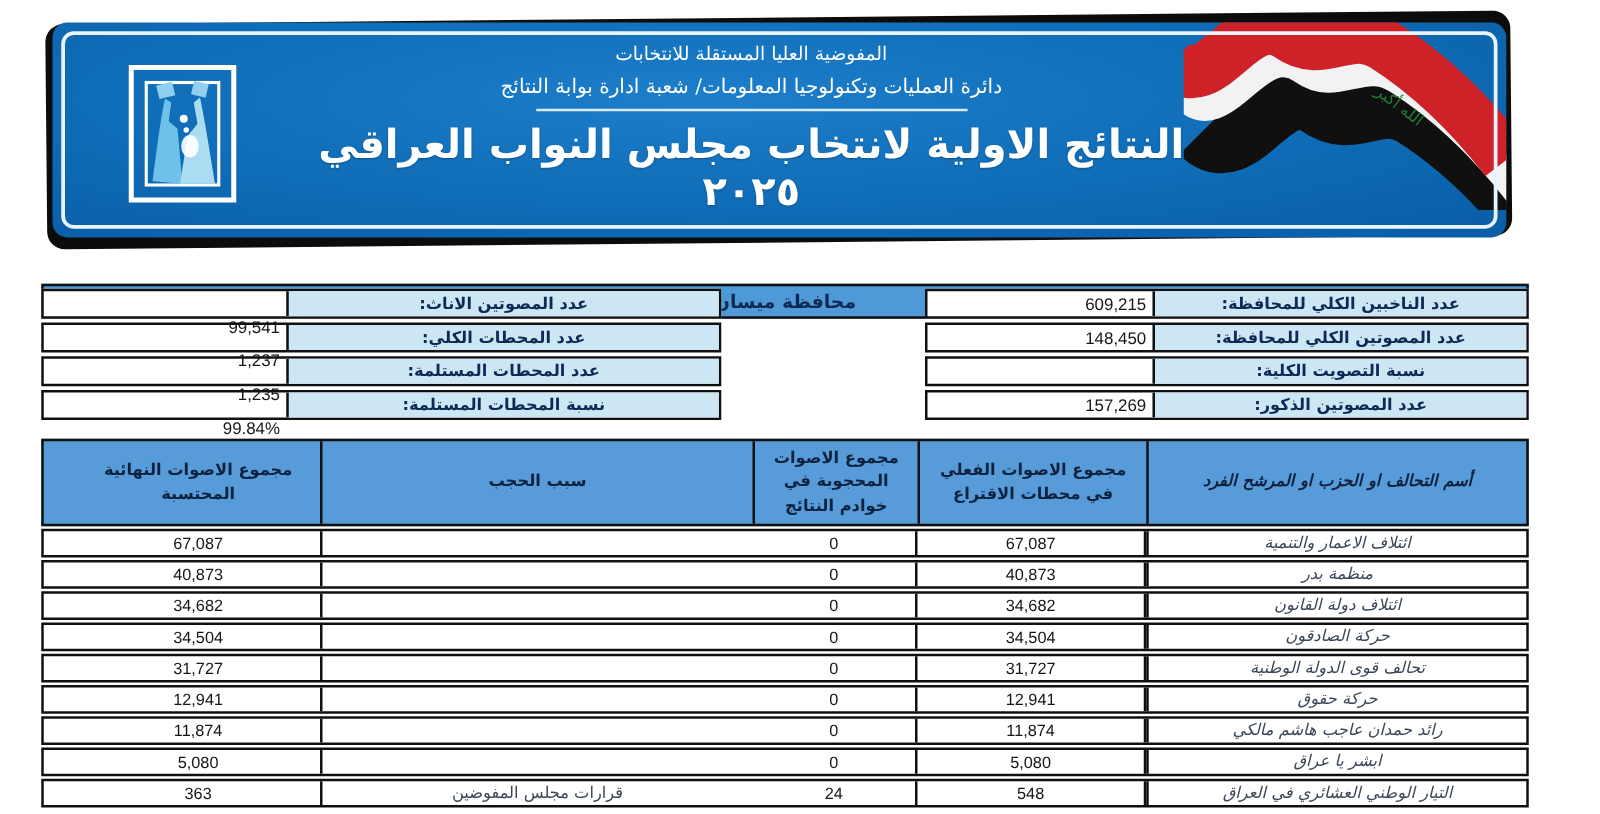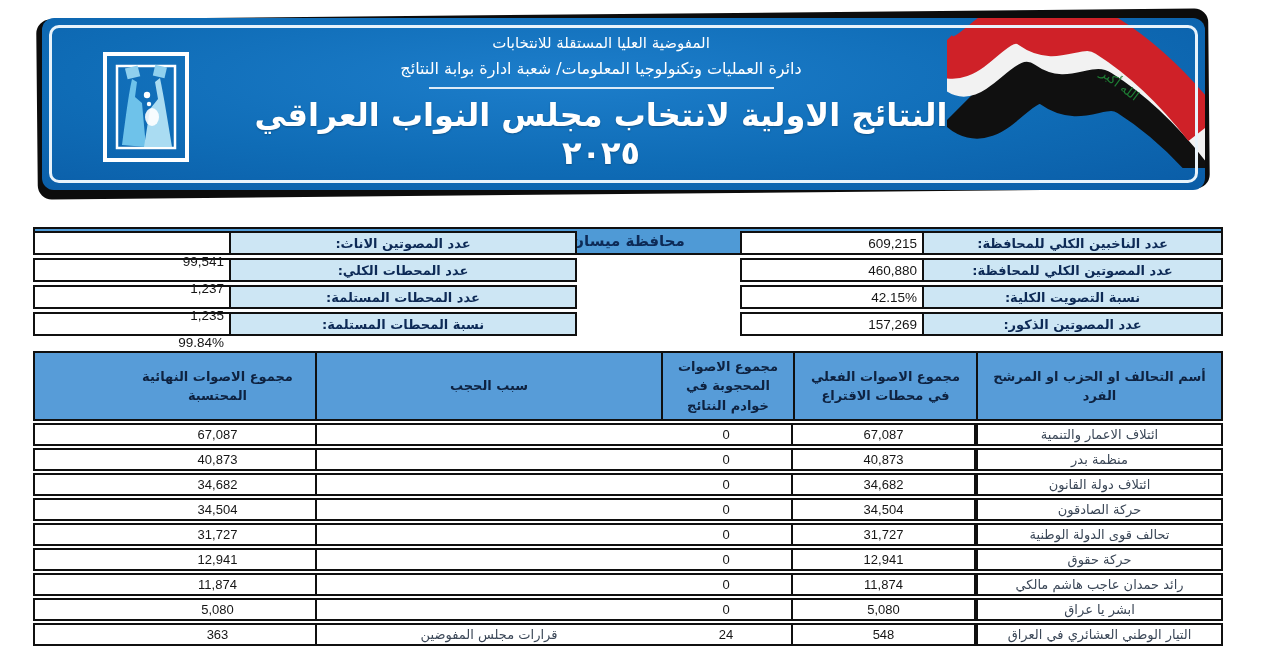--- a/index.html
+++ b/index.html
@@ -56,21 +56,21 @@
 
   
   .results{position:absolute;left:33px;top:351px;width:1190px;direction:rtl;}
   .res-header{display:flex;direction:rtl;border:2px solid var(--ink);background:var(--header-blue);height:70px;}
   .res-header .cell{display:flex;align-items:center;justify-content:center;text-align:center;
     color:#0e2240;font-weight:bold;font-size:13px;line-height:1.5;padding:2px 8px;}
   .res-row{display:flex;direction:rtl;border:2px solid var(--ink);background:#ffffff;height:23px;margin-top:2px;}
   .res-row .cell{display:flex;align-items:center;justify-content:center;text-align:right;font-size:13px;}
   .cell{border-inline-end:2px solid var(--ink);}
   .cell:last-child{border-inline-end:none;}
-  .col-name{width:245px;}
+  .col-name{width:304px;font-style:italic;}
   .col-actual{width:183px;}
   .col-withheld{width:132px;}
   .col-reason{width:346px;}
   .col-final{width:195px;}
   .res-row .col-name{color:#3b4757;}
   .res-row .num{font-family:"Liberation Sans","DejaVu Sans",sans-serif;color:#161616;direction:ltr;}
   .res-row .col-reason{color:#3b4757;}
 </style>
 </head>
 <body>
@@ -116,26 +116,25 @@
   <div class="summary">
     <div class="sum-group right">
 
         <div class="sum-row">
           <div class="sum-label">عدد الناخبين الكلي للمحافظة:</div>
           <div class="sum-value">609,215</div>
         </div>
 
         <div class="sum-row">
           <div class="sum-label">عدد المصوتين الكلي للمحافظة:</div>
-          <div class="sum-value">460,880</div>
+          <div class="sum-value">148,450</div>
         </div>
 
         <div class="sum-row">
           <div class="sum-label">نسبة التصويت الكلية:</div>
-          <div class="sum-value">42.15%</div>
         </div>
 
         <div class="sum-row">
           <div class="sum-label">عدد المصوتين الذكور:</div>
           <div class="sum-value">157,269</div>
         </div>
       </div>
     <div class="sum-group left">
 
         <div class="sum-row">

